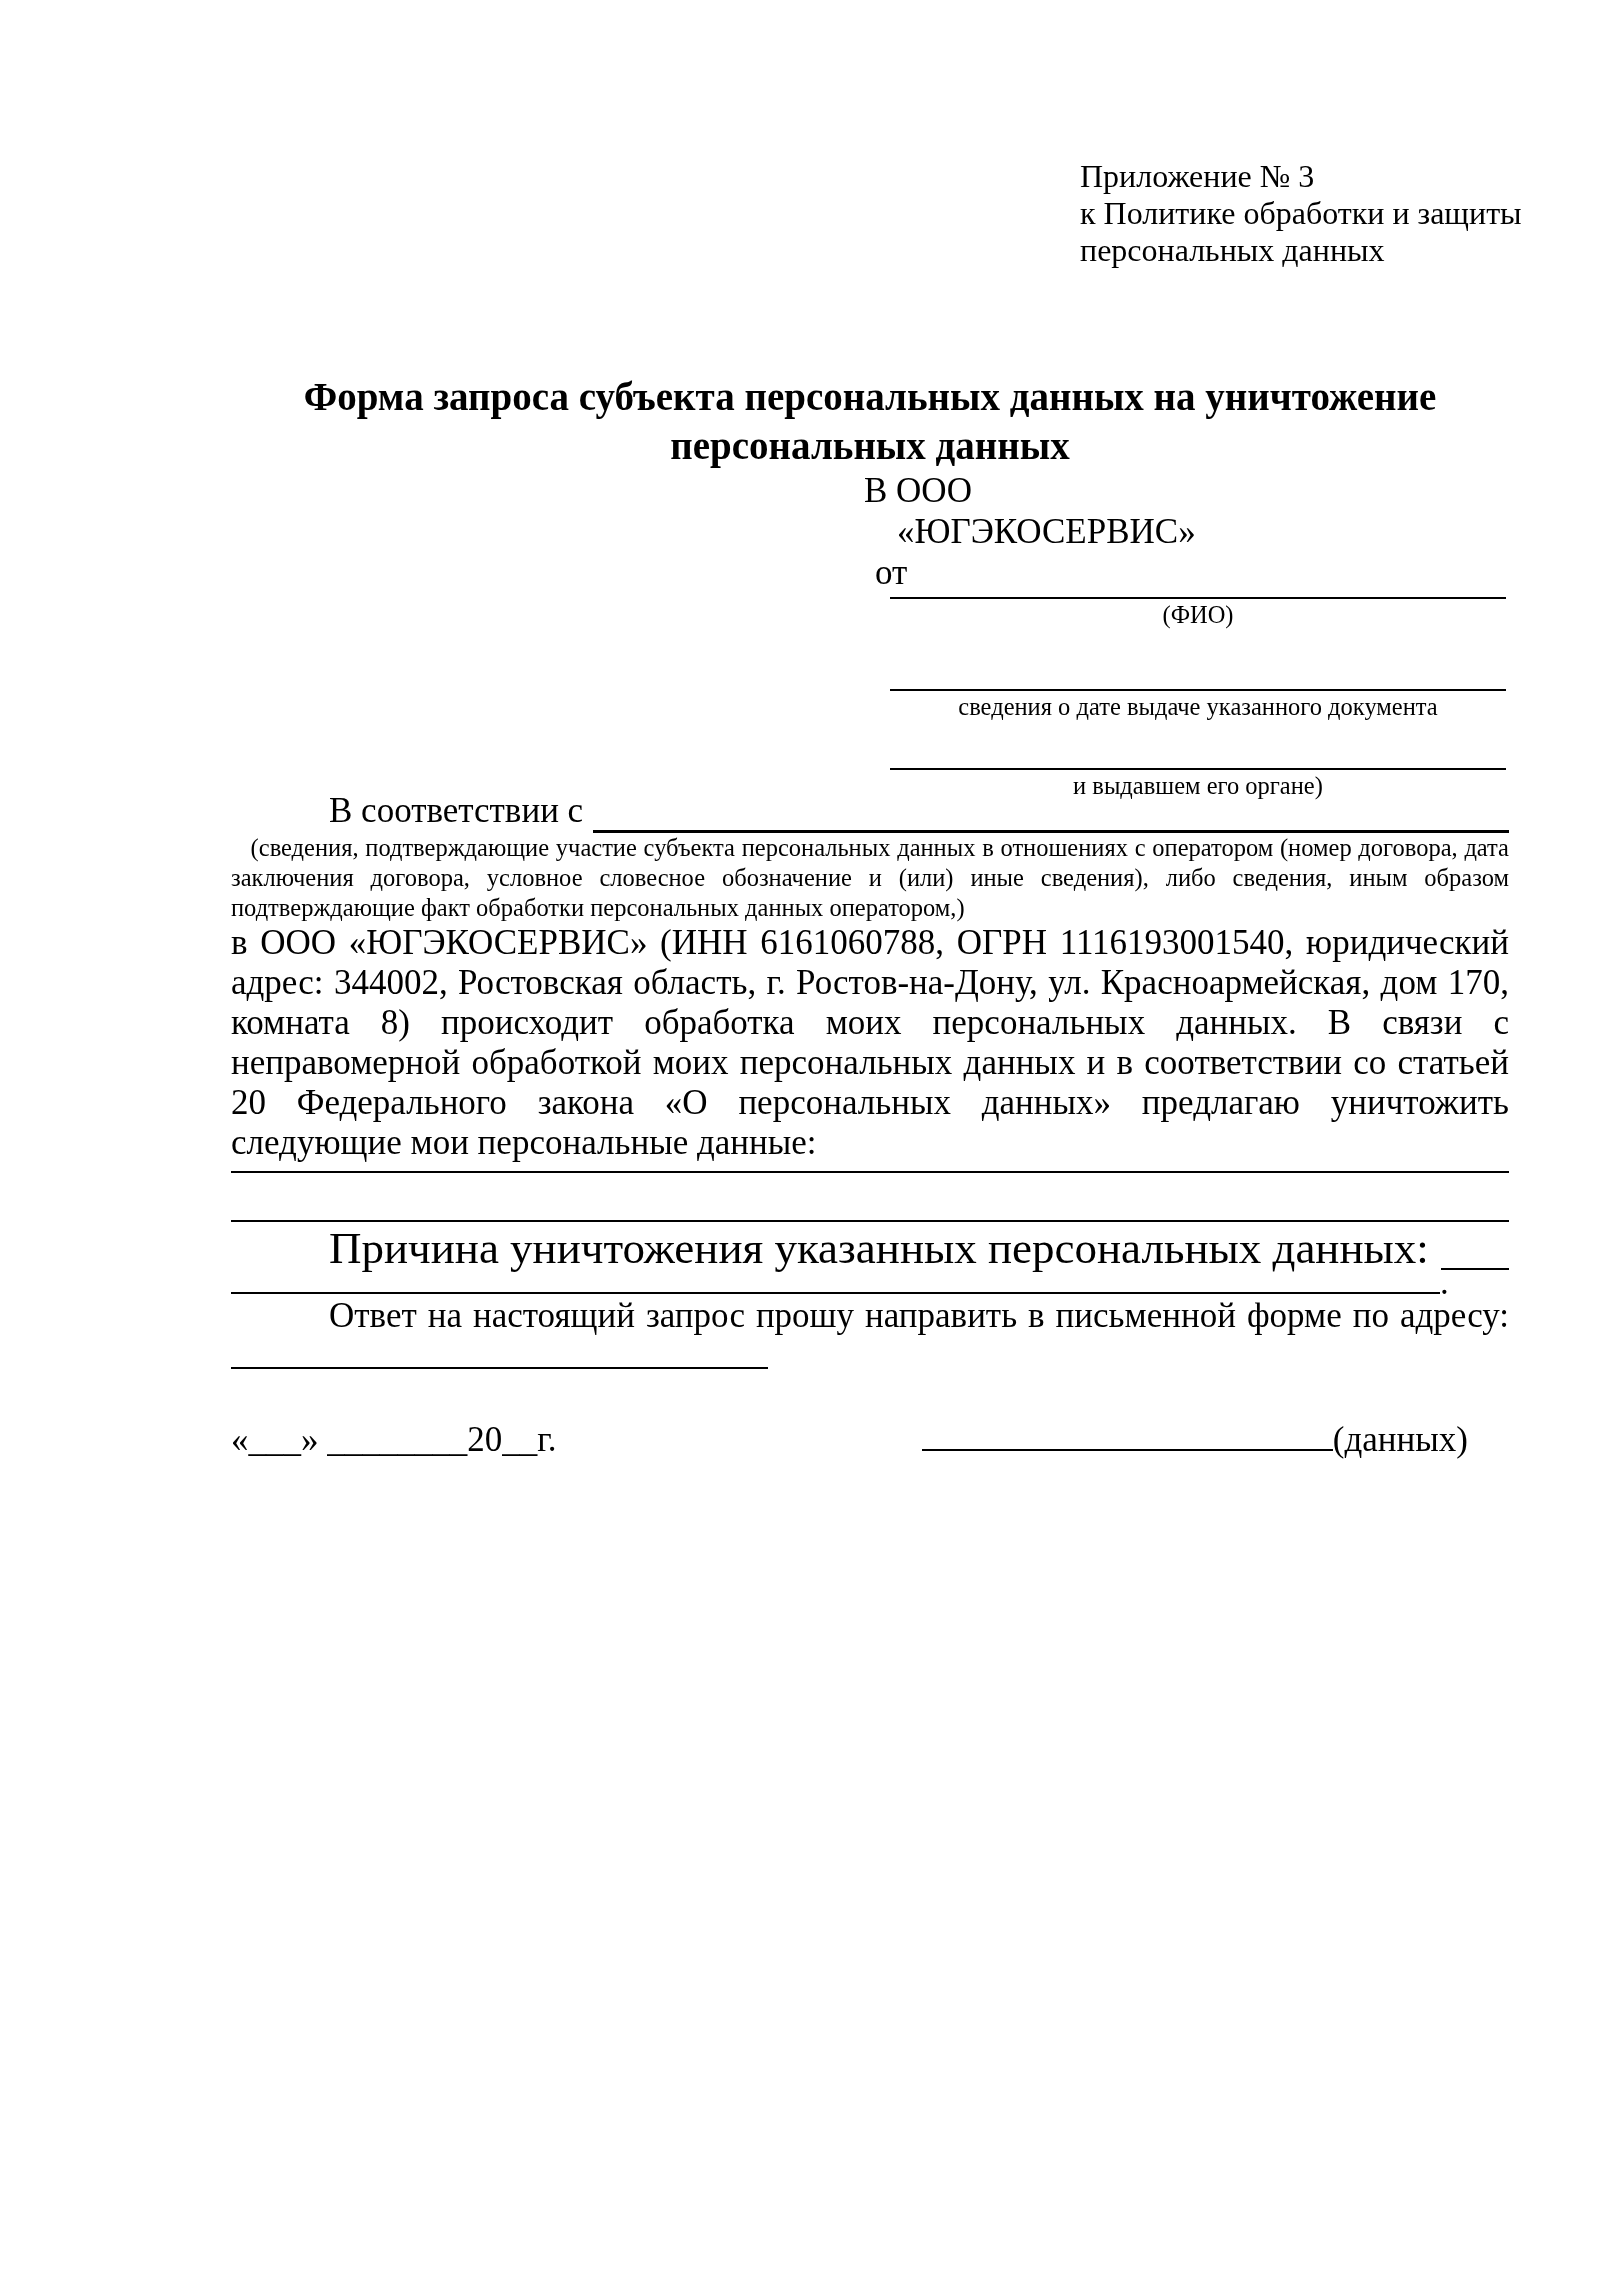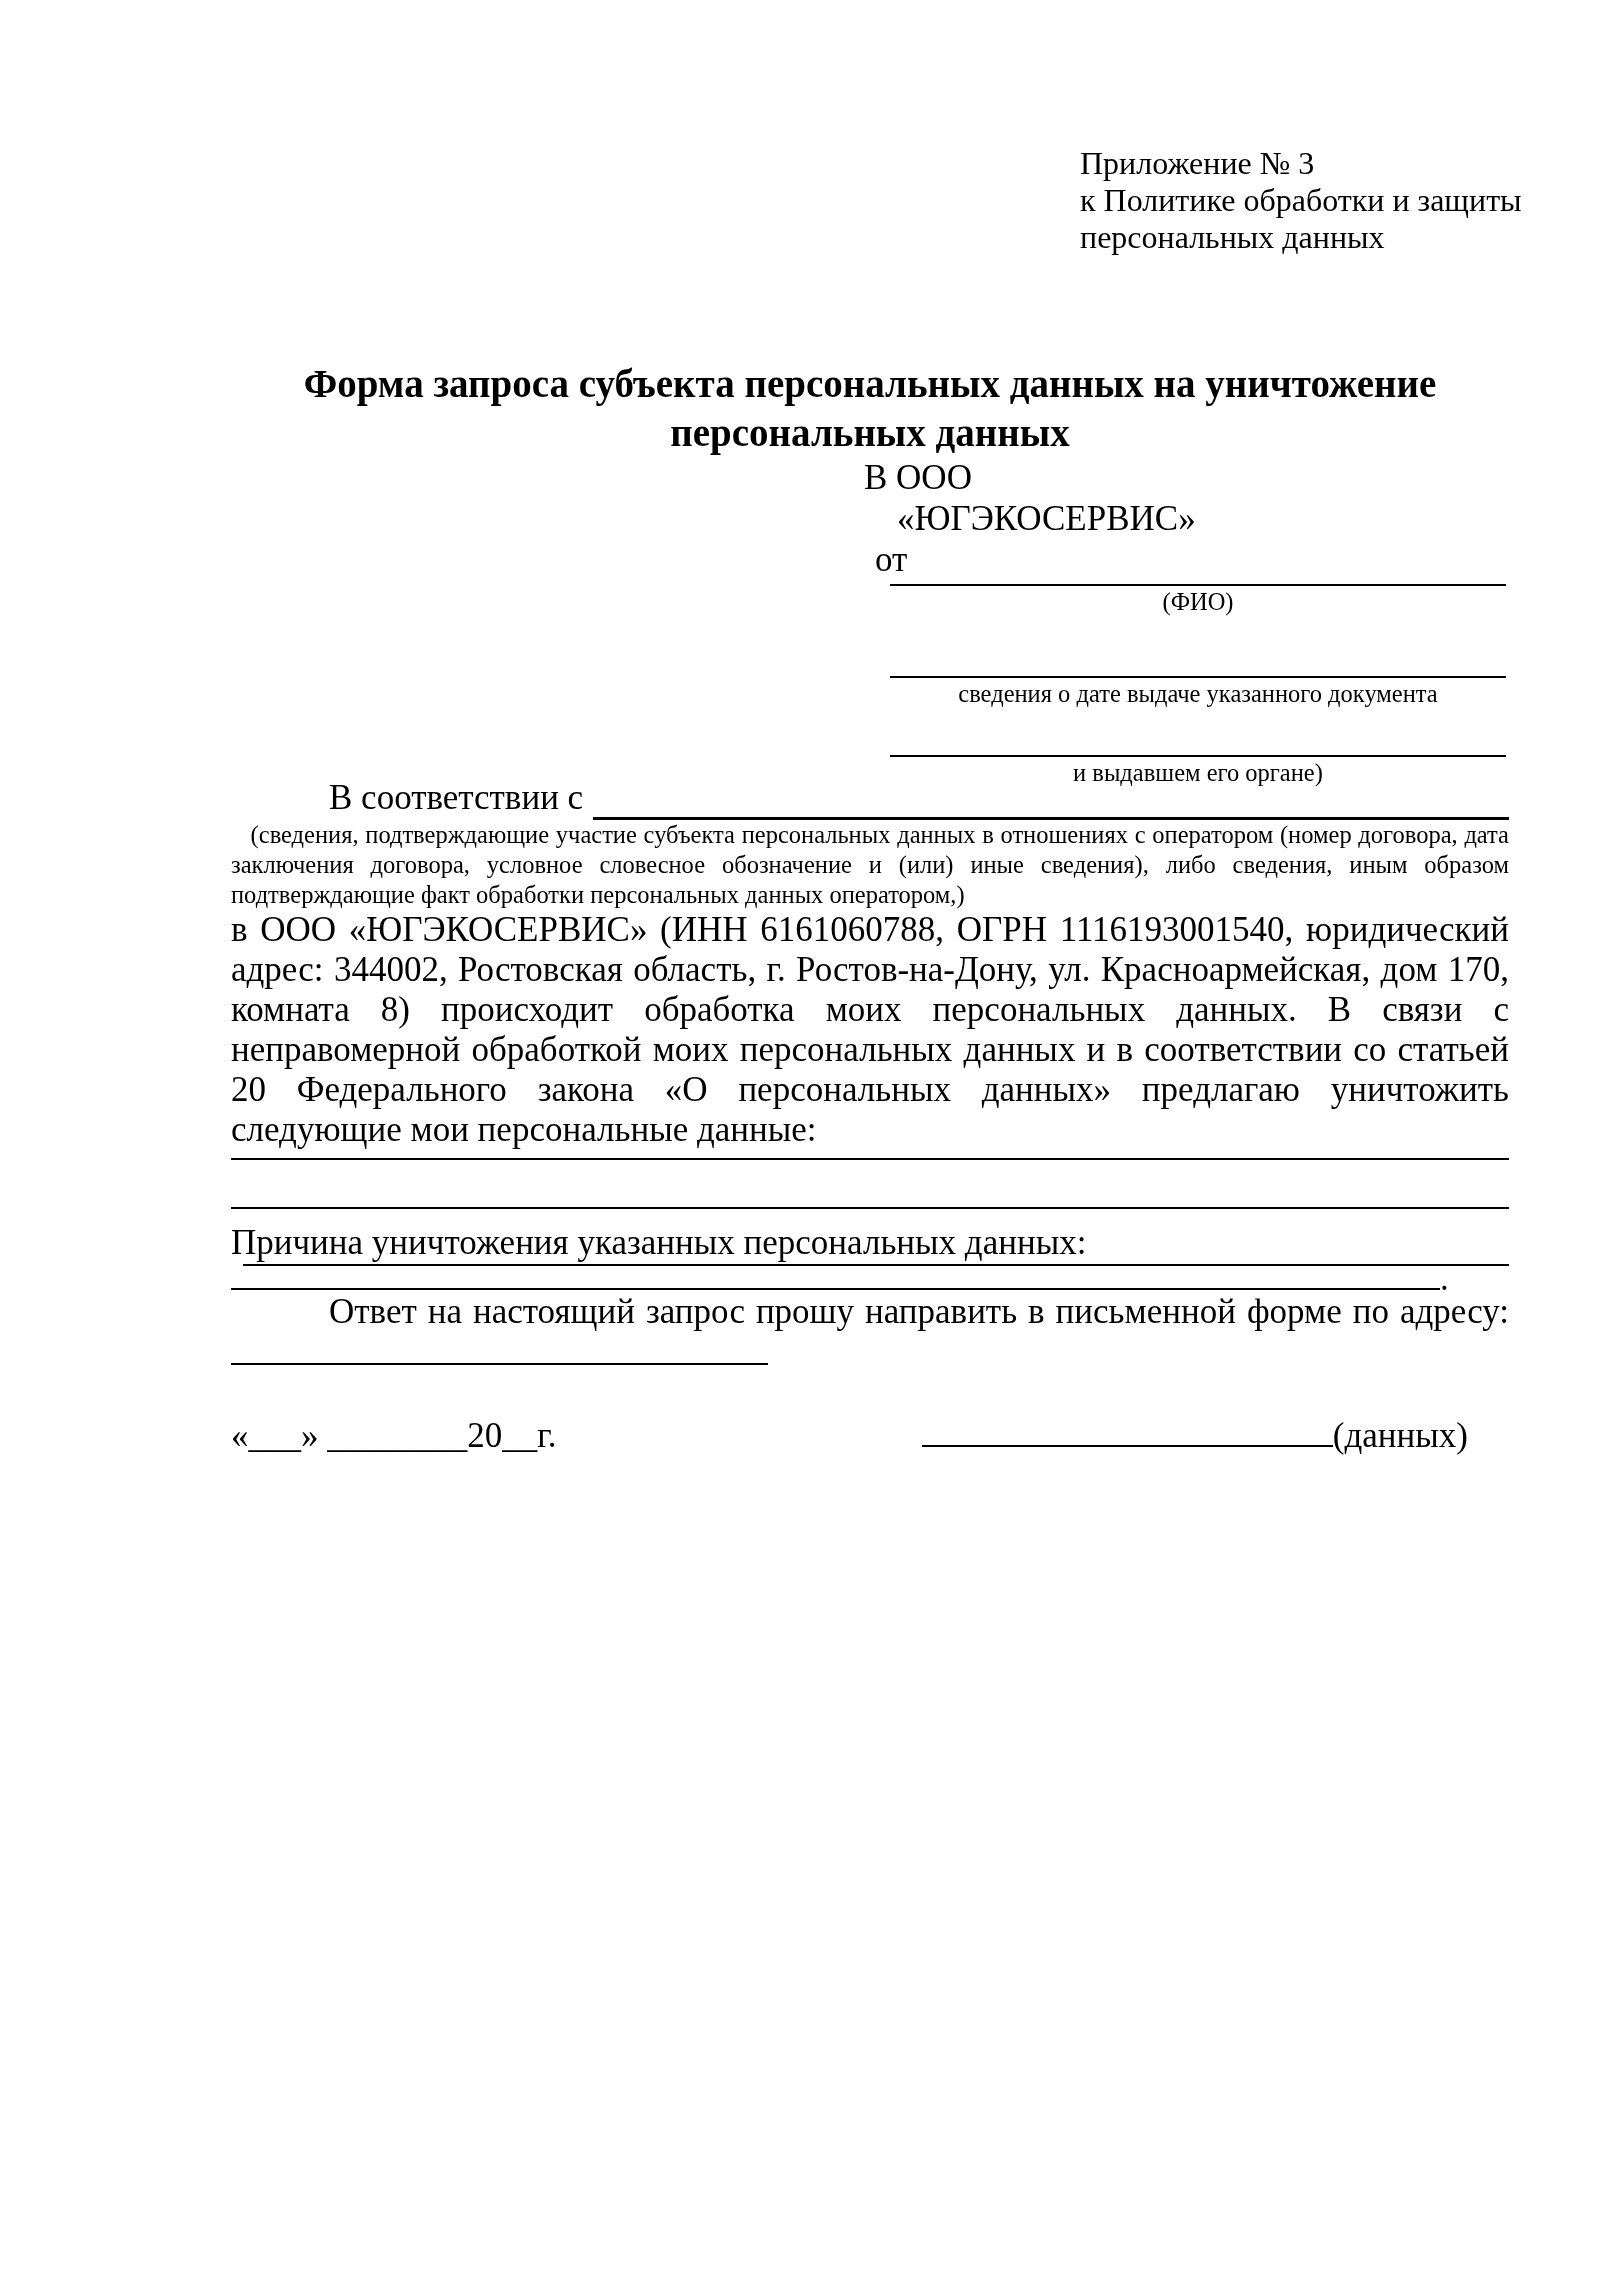--- a/index.html
+++ b/index.html
@@ -12,21 +12,21 @@
     width: 1621px;
     height: 2293px;
     background: #ffffff;
     color: #000000;
     font-family: "Liberation Serif", "DejaVu Serif", serif;
     overflow: hidden;
   }
   .content {
     position: absolute;
     left: 231px;
-    top: 145px;
+    top: 158px;
     width: 1278px;
   }
 
   
   .appendix {
     margin-left: 849px;
     font-size: 32px;
     line-height: 37px;
     white-space: nowrap;
   }
@@ -94,24 +94,23 @@
     text-align: justify;
   }
 
   
   .blank-row-1 { height: 7.8px;  border-bottom: 2.9px solid #000; }
   .blank-row-2 { height: 47px; border-bottom: 2.9px solid #000; }
 
   
   .reason-row {
     display: flex;
-    margin-top: 12px;
-    font-size: 35px;
+    margin-top: 5px;
+    font-size: 45px;
     line-height: 43px;
-    flex-direction: column;
   }
   .reason-row .indent { width: 98px; flex: 0 0 auto; }
   .reason-row .label  { white-space: nowrap; flex: 0 0 auto; }
   .reason-row .fill   { flex: 1 1 auto; border-bottom: 2.9px solid #000; margin-left: 11.8px; }
 
   .period-row {
     font-size: 35px;
     line-height: 26.5px;
   }
   .inline-fill {

